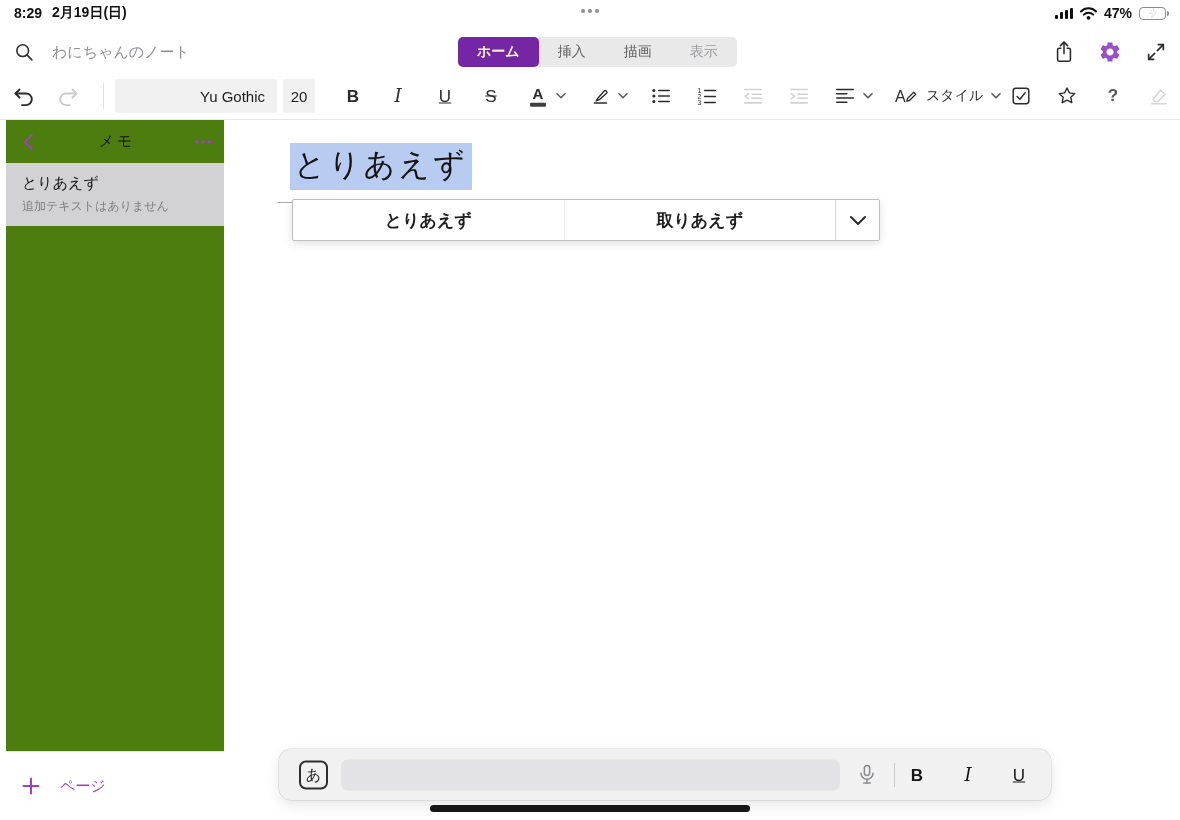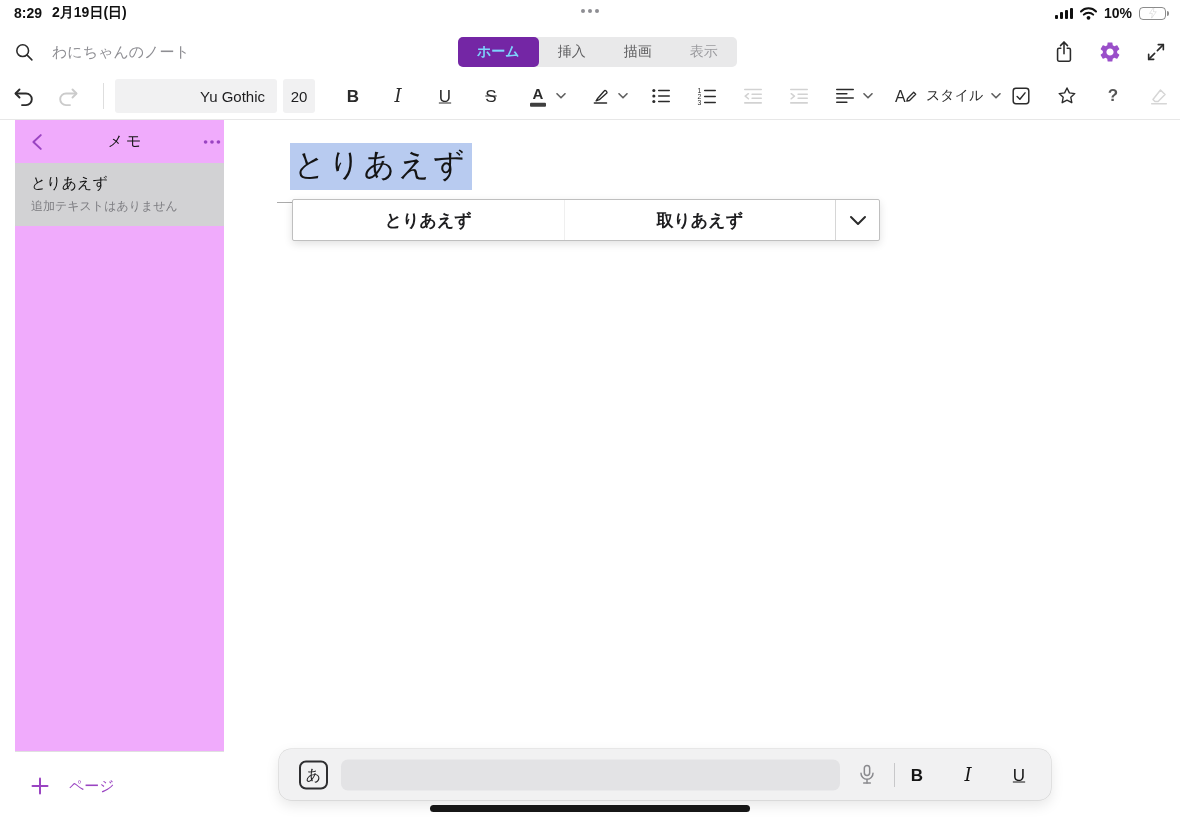--- a/index.html
+++ b/index.html
@@ -31,21 +31,21 @@
   .battery .tip{position:absolute;right:-4px;top:3.5px;width:2.5px;height:5px;background:rgba(0,0,0,.45);border-radius:0 2px 2px 0;}
   .battery svg{position:absolute;left:50%;top:50%;transform:translate(-50%,-50%);}
 
   
   .header{position:absolute;top:24px;left:0;right:0;height:50px;background:#fff;}
   .icon-btn{background:none;border:none;padding:0;display:flex;align-items:center;justify-content:center;}
   .header .abs{position:absolute;top:28px;transform:translate(-50%,-50%);}
   .notebook-name{position:absolute;left:52px;top:28px;transform:translateY(-50%);font-size:15px;color:#8e8e93;background:none;border:none;padding:0;}
   .tabs{position:absolute;left:458px;top:13px;height:30px;display:flex;background:#e9e9ea;border-radius:5px;}
   .tab{display:flex;align-items:center;padding:0 19px;font-size:14px;color:#5c5c5e;border:none;background:none;border-radius:5px;}
-  .tab.selected{background:var(--accent);color:#7dd3fc;font-weight:600;}
+  .tab.selected{background:var(--accent);color:#fef9c3;font-weight:600;}
   .tab.dim{color:#9a9a9e;}
 
   
   .toolbar{position:absolute;top:74px;left:0;right:0;height:46px;border-bottom:1px solid #e7e7e7;background:#fff;}
   .tb{position:absolute;top:22px;transform:translate(-50%,-50%);background:none;border:none;padding:0;display:flex;align-items:center;justify-content:center;}
   .tb-divider{position:absolute;left:103px;top:9px;width:1px;height:26px;background:#dedede;}
   .tb-box{position:absolute;top:22px;transform:translateY(-50%);background:#f1f1f2;border:none;border-radius:3px;height:34px;display:flex;align-items:center;font-size:15px;color:#1d1d1f;}
   .font-box{left:115px;width:162px;padding:0 12px;justify-content:flex-end;}
   .size-box{left:283px;width:32px;justify-content:center;padding:0;}
   .glyph{font-size:17px;color:#2b2b2b;line-height:1;}
@@ -54,21 +54,21 @@
   .glyph.u{text-decoration:underline;}
   .glyph.s{text-decoration:line-through;}
   .font-color-stack{display:flex;flex-direction:column;align-items:center;}
   .font-color-stack .a{font-size:15px;font-weight:600;line-height:15px;color:#2b2b2b;}
   .font-color-stack .bar{width:16px;height:3.5px;background:#3f3f3f;margin-top:2px;border-radius:1px;}
   .style-btn{position:absolute;left:894px;top:22px;transform:translateY(-50%);display:flex;align-items:center;gap:8px;background:none;border:none;padding:0;}
   .style-label{font-size:14px;color:#2b2b2b;}
   .help-glyph{font-size:17px;color:#555;font-weight:600;}
 
   
-  .sidebar{position:absolute;left:15px;top:120px;bottom:0;width:223px;background:#f0abfc;border-right:1px solid #d8d8d8;}
+  .sidebar{position:absolute;left:6px;top:120px;bottom:0;width:223px;background:#4d7c0f;border-right:1px solid #d8d8d8;}
   .sidebar-header{position:relative;height:43px;display:flex;align-items:center;justify-content:center;}
   .sidebar-title{font-size:15px;color:#111;letter-spacing:3px;font-weight:500;}
   .back-btn{position:absolute;left:12px;top:50%;transform:translateY(-50%);}
   .more-btn{position:absolute;right:14px;top:50%;transform:translateY(-50%);}
   .note-item{height:63px;background:#d2d2d4;padding:11px 16px 0;cursor:pointer;}
   .note-title{font-size:15px;color:#111;margin-bottom:5px;}
   .note-subtitle{font-size:12px;color:#7c7c80;}
   .sidebar-footer{position:absolute;left:0;right:0;bottom:0;height:69px;border-top:1px solid #e0e0e0;display:flex;align-items:center;padding:0 16px;gap:13px;background:#fff;}
   .add-page-btn{display:flex;align-items:center;gap:20px;background:none;border:none;padding:0;}
   .add-page-label{font-size:15px;color:var(--accent-light);}
@@ -117,21 +117,21 @@
         <i style="height:4px"></i>
           <i style="height:6.5px"></i>
           <i style="height:9px"></i>
           <i style="height:11px"></i>
       </span>
       <svg width="17" height="13" viewBox="0 0 17 13">
         <path d="M1 4.5 a10.5 10.5 0 0 1 15 0" fill="none" stroke="#111" stroke-width="2" stroke-linecap="round"></path>
         <path d="M3.8 7.6 a6.6 6.6 0 0 1 9.4 0" fill="none" stroke="#111" stroke-width="2" stroke-linecap="round"></path>
         <circle cx="8.5" cy="10.8" r="1.9" fill="#111"></circle>
       </svg>
-      <span>10%</span>
+      <span>47%</span>
       <span class="battery">
         <span class="fill"></span><span class="tip"></span>
         <svg width="9" height="12" viewBox="0 0 10 14">
             <path d="M6 0 L1 7.5 L4.2 7.5 L3.4 13 L8.8 5.5 L5.6 5.5 Z" fill="#fff" stroke="rgba(0,0,0,.25)" stroke-width="0.5"></path>
           </svg>
       </span>
     </div>
   </div>
 
   <div class="header">

